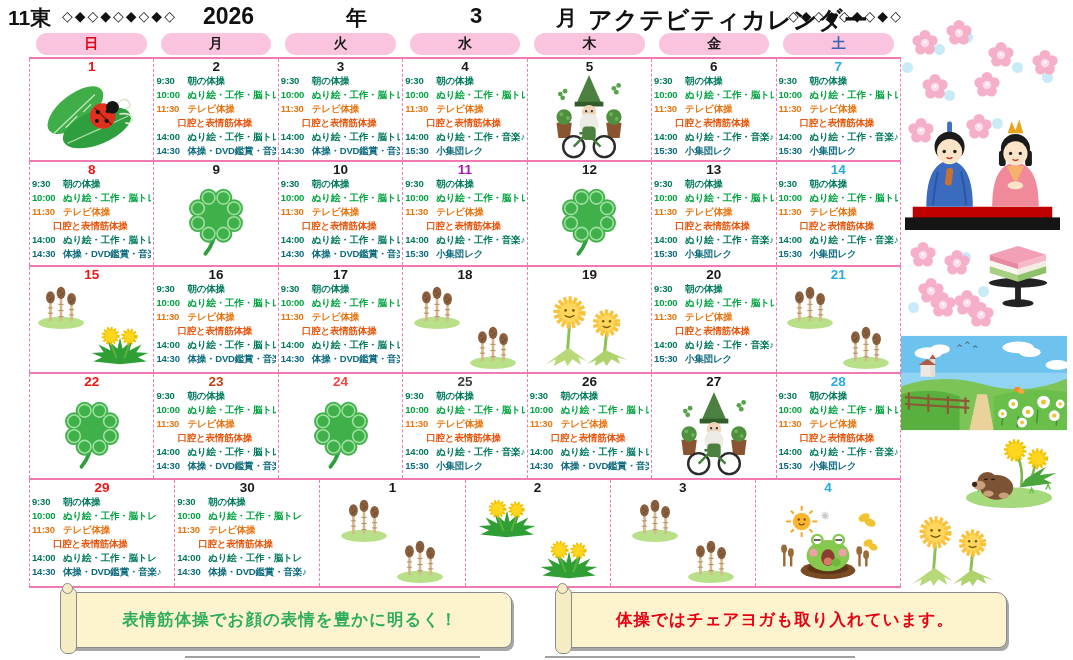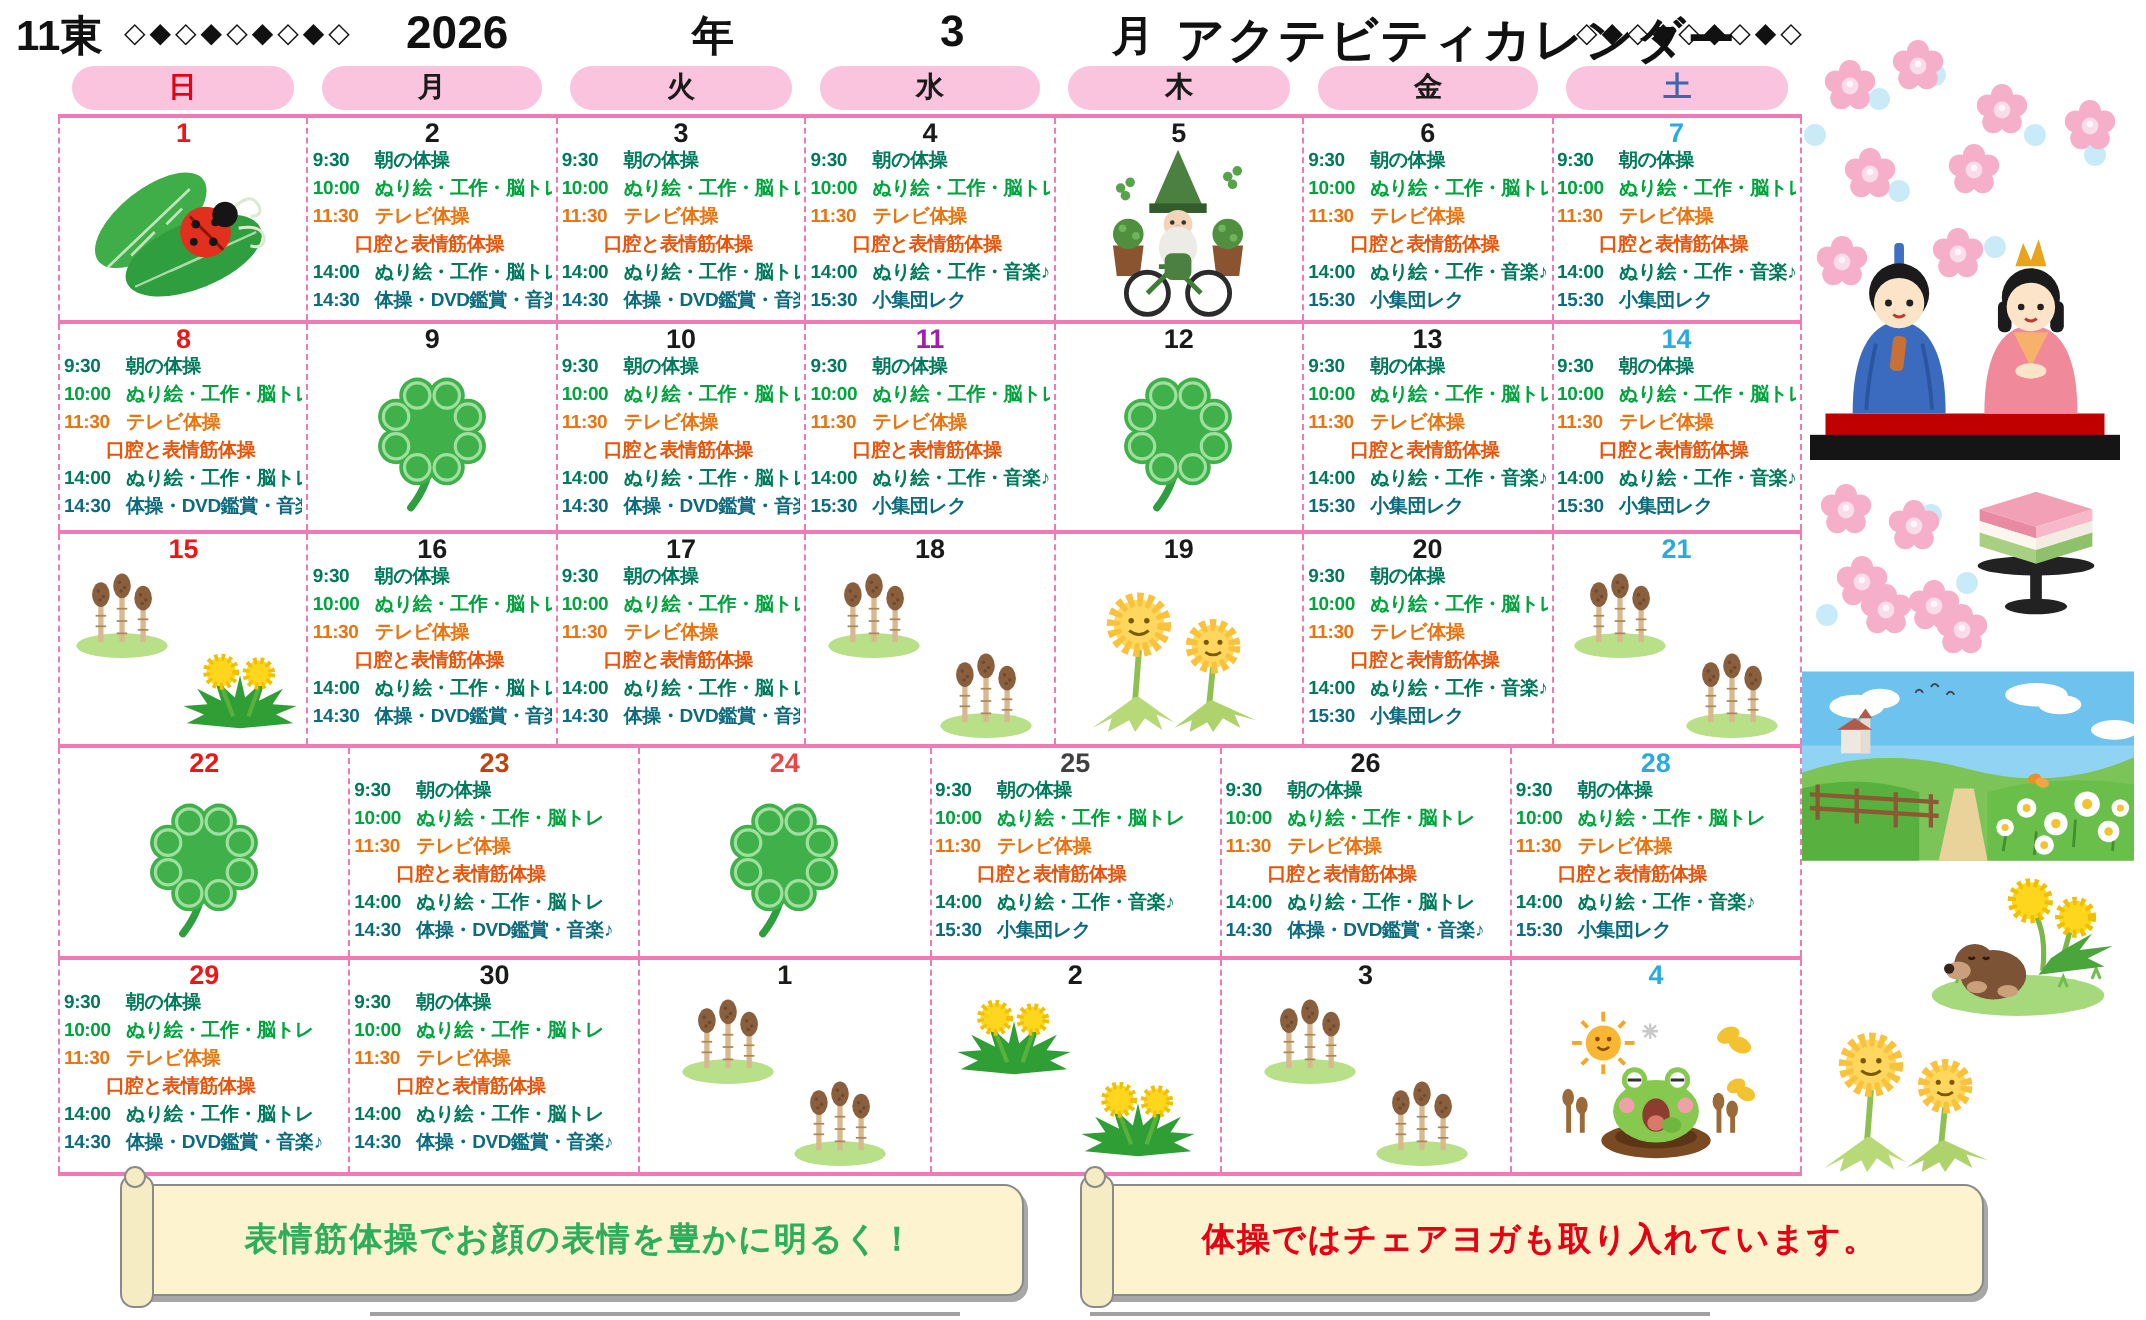--- a/index.html
+++ b/index.html
@@ -51,21 +51,21 @@
   
   .banner{position:absolute;top:592px;height:54px;background:var(--bannerbg);
           border:1.5px solid #8a8a8a;border-radius:3px 10px 8px 3px;
           box-shadow:2px 3px 0 rgba(80,80,80,.5);display:flex;align-items:center;justify-content:center;}
   .banner::before{content:"";position:absolute;left:-9px;top:-6px;bottom:-7px;width:15px;
           background:#f6ecc4;border:1.5px solid #8a8a8a;border-radius:7px;}
   .banner::after{content:"";position:absolute;left:-7px;top:-10px;width:9px;height:9px;
           background:#f6ecc4;border:1.5px solid #8a8a8a;border-radius:50%;}
   .banner-text{font-size:16.5px;font-weight:bold;letter-spacing:1px;position:relative;}
   #banner-left{left:68px;width:442px;}
-  #banner-right{left:548px;width:442px;}
+  #banner-right{left:563px;width:442px;}
   .bshadow{position:absolute;height:2px;background:#444;opacity:.5;top:656px;}
   #bsh1{left:185px;width:295px;}
   #bsh2{left:545px;width:310px;}
   
   .side{position:absolute;left:900px;top:0;width:173px;height:660px;}
   .blossom{position:absolute;width:30px;height:30px;}
   .bluedot{position:absolute;width:11px;height:11px;border-radius:50%;background:#c9ebf7;}
   .d-hina{position:absolute;left:5px;top:104px;width:155px;height:128px;}
   .d-hishi{position:absolute;left:72px;top:242px;width:92px;height:70px;}
   .d-land{position:absolute;left:1px;top:334px;width:166px;height:98px;}
@@ -629,20 +629,28 @@
       <div class="cell">
         <div class="daynum" style="color: rgb(26, 26, 26);">26</div>
         <div class="line" style="color: rgb(0, 121, 92);"><span class="t">9:30</span>朝の体操</div>
         <div class="line" style="color: rgb(0, 163, 62);"><span class="t">10:00</span>ぬり絵・工作・脳トレ</div>
         <div class="line" style="color: rgb(232, 117, 17);"><span class="t">11:30</span>テレビ体操</div>
         <div class="line indent" style="color: rgb(232, 84, 10);">口腔と表情筋体操</div>
         <div class="line" style="color: rgb(0, 121, 92);"><span class="t">14:00</span>ぬり絵・工作・脳トレ</div>
         <div class="line" style="color: rgb(13, 107, 126);"><span class="t">14:30</span>体操・DVD鑑賞・音楽♪</div>
       </div>
       <div class="cell">
+        <div class="daynum" style="color: rgb(26, 26, 26);">27</div>
+        <div class="icons n1">
+          <svg class="ci ci-gnome-bike">
+            <use href="#sym-gnome-bike"></use>
+          </svg>
+        </div>
+      </div>
+      <div class="cell">
         <div class="daynum" style="color: rgb(41, 171, 226);">28</div>
         <div class="line" style="color: rgb(0, 121, 92);"><span class="t">9:30</span>朝の体操</div>
         <div class="line" style="color: rgb(0, 163, 62);"><span class="t">10:00</span>ぬり絵・工作・脳トレ</div>
         <div class="line" style="color: rgb(232, 117, 17);"><span class="t">11:30</span>テレビ体操</div>
         <div class="line indent" style="color: rgb(232, 84, 10);">口腔と表情筋体操</div>
         <div class="line" style="color: rgb(0, 121, 92);"><span class="t">14:00</span>ぬり絵・工作・音楽♪</div>
         <div class="line" style="color: rgb(13, 107, 126);"><span class="t">15:30</span>小集団レク</div>
       </div>
     </div>
     <div class="week">

